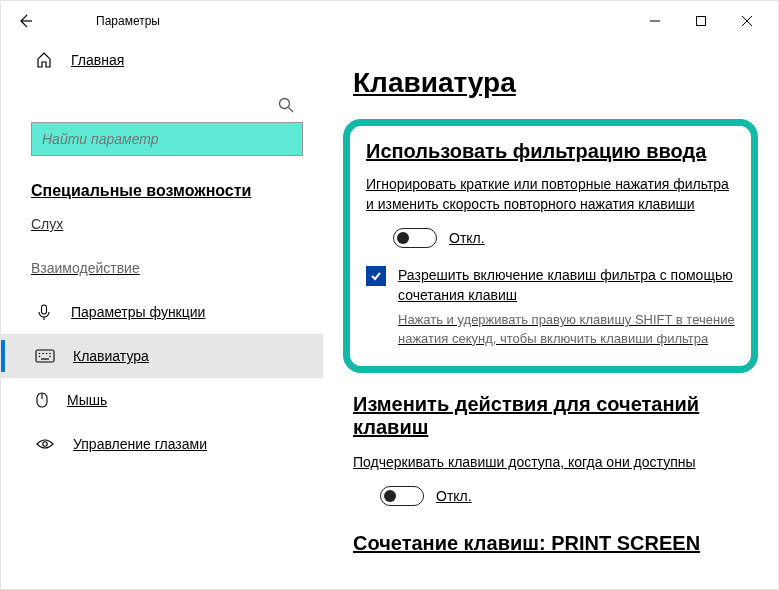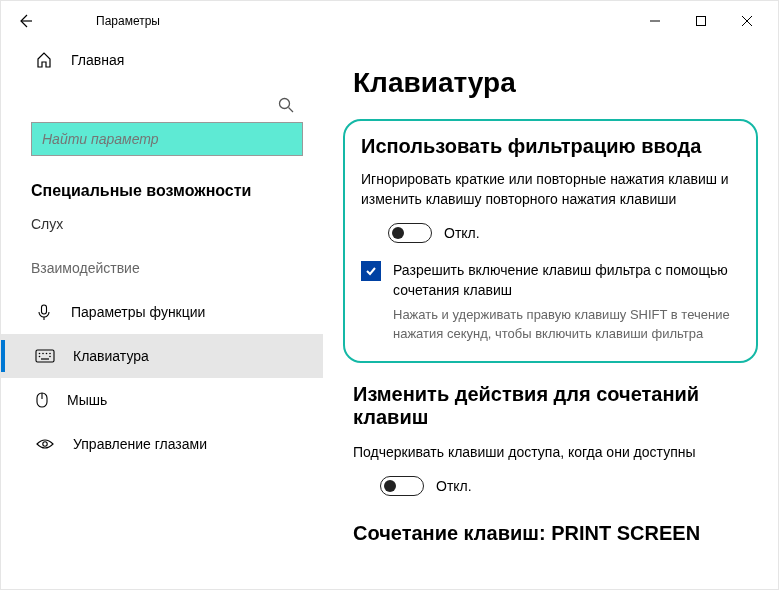--- a/index.html
+++ b/index.html
@@ -2,38 +2,38 @@
 <html><head>
 <meta charset="utf-8">
 <style>
 * { margin: 0; padding: 0; box-sizing: border-box; font-family: "Segoe UI", Arial, sans-serif; }
 body { width: 779px; height: 590px; background: #fff; overflow: hidden; border: 1px solid #e5e5e5; }
 .titlebar { height: 40px; display: flex; align-items: center; padding: 0 8px; gap: 41px; }
 .back-btn { width: 32px; height: 32px; display: flex; align-items: center; justify-content: center; cursor: pointer; }
 .title { margin-left: 14px; font-size: 12px; color: #000; }
 .win-controls { margin-left: auto; display: flex; align-items: center; }
 .win-btn { width: 46px; height: 32px; display: flex; align-items: center; justify-content: center; cursor: pointer; }
-.body { display: flex; height: calc(100% - 40px); }
+.body { display: flex; height: calc(100% - 40px); text-decoration: underline; }
 .sidebar { width: 322px; padding: 0 0 0 0; overflow: hidden; }
 .home-row { display: flex; align-items: center; padding: 10px 20px 10px 34px; cursor: pointer; }
 .home-row .lbl { margin-left: 18px; font-size: 14px; }
 .search-wrap { margin: 10px 20px 18px 30px; position: relative; }
 .search-input { width: 100%; height: 34px; border: 1px solid #999; padding: 0 34px 0 10px; font-size: 14px; background: #5eead4; font-style: italic; color: #555; margin-top: 33px; }
 .search-icon { position: absolute; right: 8px; top: 7px; }
 .cat-header { padding: 8px 20px 8px 30px; font-size: 16px; font-weight: 600; color: #000; }
 .cat-sub { padding: 8px 20px 6px 30px; font-size: 14px; color: #333; }
 .section-label { padding: 22px 20px 4px 30px; font-size: 14px; color: #666; }
 .nav-list { margin-top: 10px; }
 .nav-item { display: flex; align-items: center; height: 44px; padding-left: 34px; cursor: pointer; position: relative; }
 .nav-item.selected { background: #e6e6e6; }
 .nav-item.selected::before { content: ""; position: absolute; left: 0; top: 6px; bottom: 6px; width: 4px; background: #0078d4; }
 .nav-item .lbl { margin-left: 18px; font-size: 14px; }
 .content { flex: 1; padding: 26px 20px 0 20px; overflow: hidden; position: relative; }
 .page-title { font-size: 28px; font-weight: 600; margin-bottom: 20px; margin-left: 10px; }
-.highlight-box { border: 2px solid #14b8a6; border-radius: 18px; padding: 14px 16px 18px 16px; margin-bottom: 20px; }
+.highlight-box { border: 7px solid #14b8a6; border-radius: 18px; padding: 14px 16px 18px 16px; margin-bottom: 20px; }
 .subheading { font-size: 20px; font-weight: 600; margin-bottom: 12px; }
 .desc { font-size: 14px; color: #000; margin-bottom: 14px; line-height: 1.4; }
 .toggle-row { display: flex; align-items: center; margin-bottom: 18px; padding-left: 27px; }
 .toggle { width: 44px; height: 20px; border: 1px solid #222; border-radius: 10px; position: relative; cursor: pointer; flex-shrink: 0; }
 .toggle .knob { position: absolute; left: 3px; top: 3px; width: 12px; height: 12px; border-radius: 50%; background: #222; }
 .toggle-label { margin-left: 12px; font-size: 14px; }
 .check-row { display: flex; align-items: flex-start; }
 .checkbox { width: 20px; height: 20px; background: #0041a3; display: flex; align-items: center; justify-content: center; flex-shrink: 0; cursor: pointer; }
 .check-text { margin-left: 12px; font-size: 14px; line-height: 1.4; }
 .check-hint { margin-left: 32px; margin-top: 6px; font-size: 13px; color: #666; line-height: 1.4; }
@@ -141,21 +141,21 @@
         <span class="lbl">Управление глазами</span>
       </div>
     </div>
   </div>
 
   <div class="content">
     <div class="page-title">Клавиатура</div>
 
     <div class="highlight-box">
       <div class="subheading">Использовать фильтрацию ввода</div>
-      <div class="desc">Игнорировать краткие или повторные нажатия клавиш и изменить клавишу повторного нажатия клавиши</div>
+      <div class="desc">Игнорировать краткие или повторные нажатия фильтра и изменить скорость повторного нажатия клавиши</div>
       <div class="toggle-row">
         <div class="toggle">
             <div class="knob"></div>
           </div>
         <div class="toggle-label">Откл.</div>
       </div>
       <div class="check-row">
         <div class="checkbox">
           <svg width="14" height="14" viewBox="0 0 14 14">
               <path d="M3 7 L6 10 L11 4" stroke="#fff" stroke-width="2" fill="none"></path>

